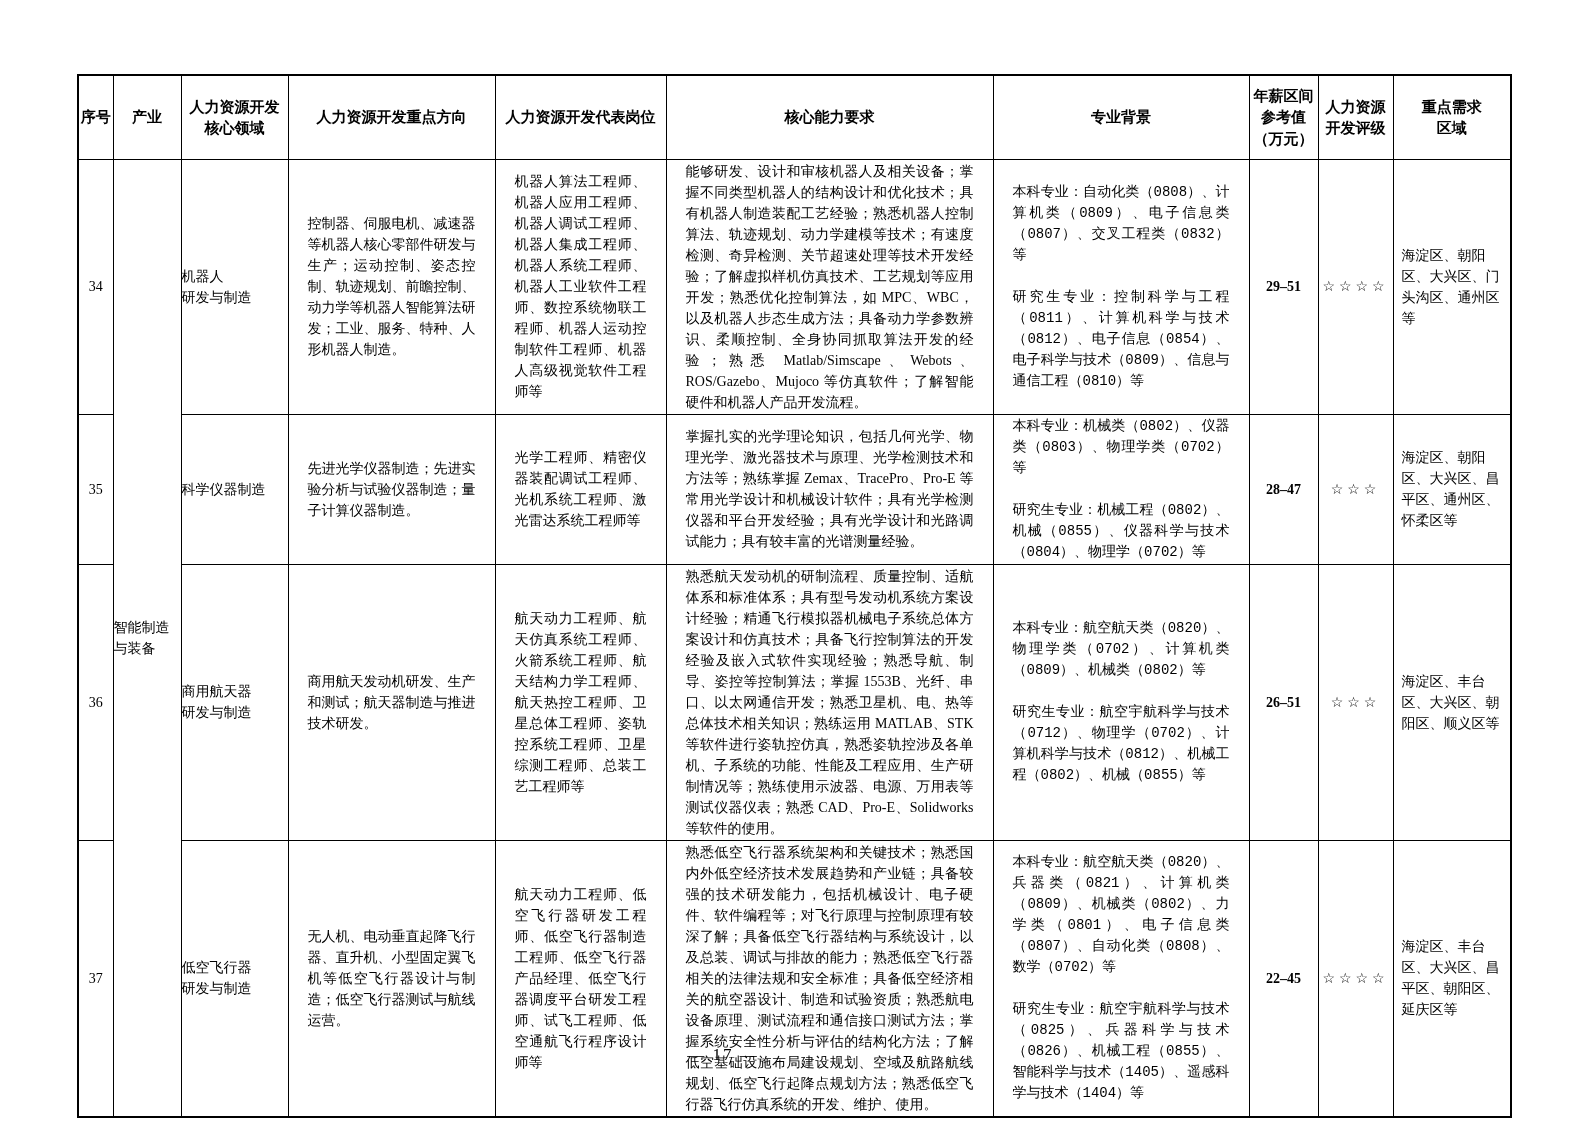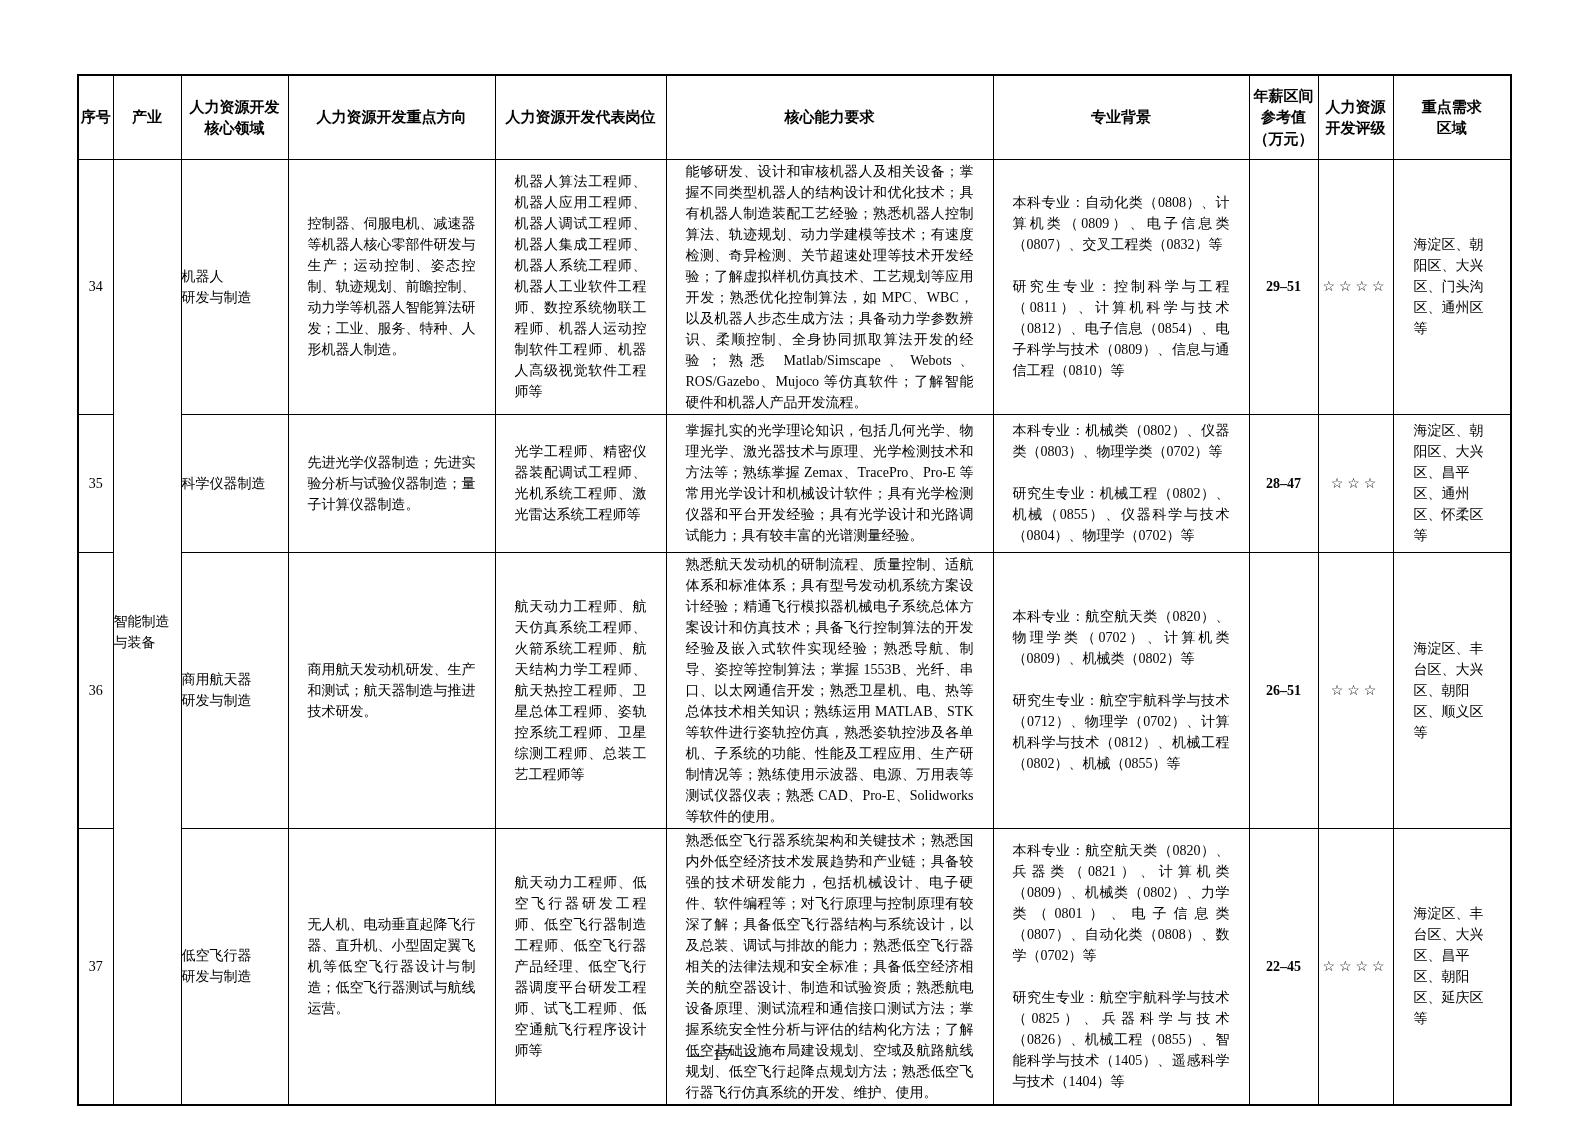--- a/index.html
+++ b/index.html
@@ -24,27 +24,27 @@
   .doc-table td { font-size:14px; line-height:21px; }
   tr.r-head { height:84px; }
   tr.r-34 { height:216px; }
   tr.r-35 { height:138px; }
   tr.r-36 { height:246px; }
   tr.r-37 { height:270px; }
   .c-index { text-align:center; font-size:15px; }
   .c-industry { text-align:left; white-space:pre-line; font-size:15px; line-height:1.8; }
   .c-field { white-space:pre-line; font-size:15px; line-height:1.8; }
   .c-just { text-align:justify; padding:1px 19px; }
-  .c-pre { white-space:pre-line; }
+  .c-pre { white-space:pre-line;font-family:Liberation Mono, monospace; }
   .c-salary { text-align:center; font-size:15px;font-weight:bold; }
   .c-rating {
     text-align:center; font-size:16px; letter-spacing:4px;
     font-family:"DejaVu Sans", sans-serif;
   }
-  .c-regions { text-align:left; padding:1px 20px; font-size:14px; line-height:1.65;margin-left:42px; }
+  .c-regions { text-align:left; padding:1px 8px; font-size:14px; line-height:1.65;margin-left:42px; }
   .footer {
     position:absolute; left:16px; top:1045px; width:1414px;
     text-align:center; font-size:17px; letter-spacing:2px;
   }
 </style>
 </head>
 <body>
 
 <div class="sheet">
   <table class="doc-table">

